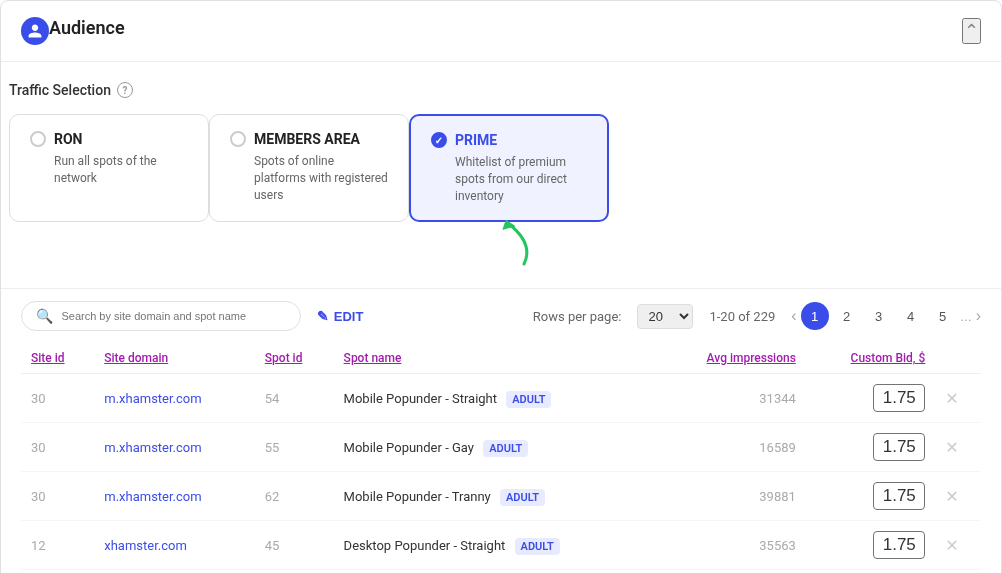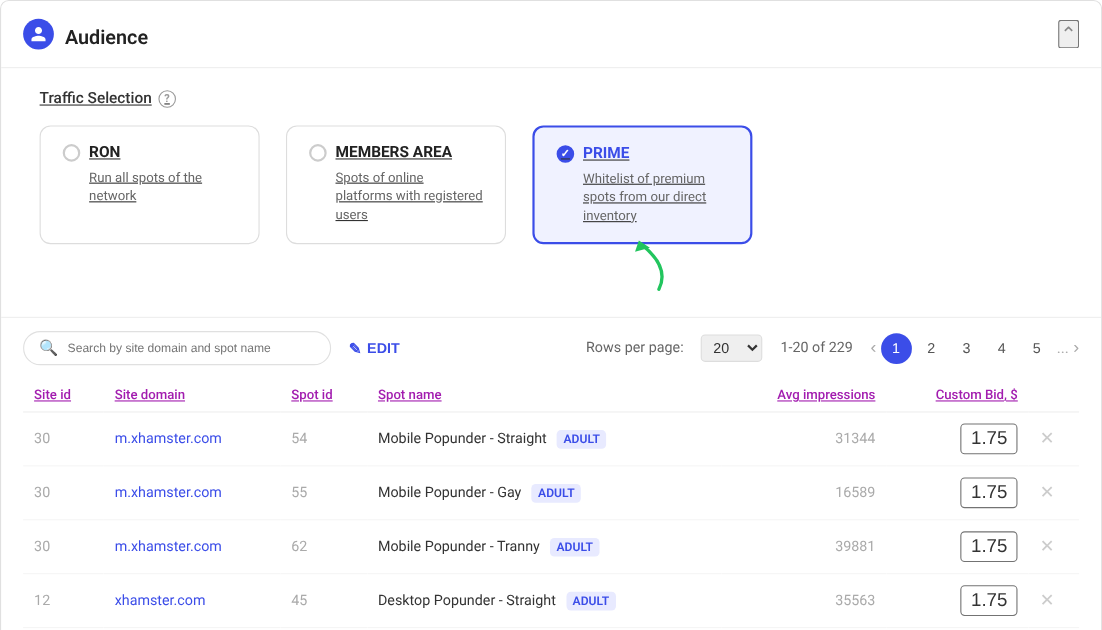--- a/index.html
+++ b/index.html
@@ -2,33 +2,33 @@
 <html><head>
   <meta charset="utf-8">
   <style>
     * { box-sizing: border-box; margin: 0; padding: 0; }
     body { font-family: -apple-system, BlinkMacSystemFont, 'Segoe UI', Roboto, sans-serif; background: #fff; color: #333; font-size: 14px; }
 
     .page-container { width: 1002px; min-height: 573px; background: #fff; border: 1px solid #e0e0e0; border-radius: 8px; overflow: hidden; }
 
     
     .header { display: flex; align-items: center; justify-content: space-between; padding: 16px 20px; border-bottom: 1px solid #eee; }
-    .header-left { display: flex; align-items: flex-end; gap: 10px; }
+    .header-left { display: flex; align-items: flex-start; }
     .header-icon { width: 28px; height: 28px; border-radius: 50%; background: #3b4de8; display: flex; align-items: center; justify-content: center; }
     .header-icon svg { width: 16px; height: 16px; fill: white; }
     .header-title { font-size: 18px; font-weight: 600; color: #222; }
     .chevron-up { color: #888; font-size: 18px; cursor: pointer; }
 
     
-    .traffic-section { padding: 20px 20px 16px 35px; text-decoration: underline; }
+    .traffic-section { padding: 20px 20px 16px 8px; }
     .traffic-label-row { display: flex; align-items: center; gap: 6px; margin-bottom: 16px; }
     .traffic-label { font-size: 14px; font-weight: 500; color: #333; }
     .help-icon { width: 16px; height: 16px; border-radius: 50%; border: 1.5px solid #999; display: flex; align-items: center; justify-content: center; color: #999; font-size: 10px; font-weight: 700; cursor: pointer; }
 
-    .traffic-options { display: flex; gap: 24px; position: relative; }
+    .traffic-options { display: flex; gap: 0; position: relative; }
     .traffic-card { border: 1.5px solid #ddd; border-radius: 10px; padding: 16px 20px; width: 200px; display: flex; flex-direction: column; align-items: flex-start; gap: 6px; cursor: pointer; background: #fff; }
     .traffic-card.selected { border: 2px solid #3b4de8; background: #f0f2ff; }
     .traffic-card-header { display: flex; align-items: center; gap: 8px; }
     .radio-circle { width: 16px; height: 16px; border-radius: 50%; border: 2px solid #ccc; flex-shrink: 0; }
     .radio-circle.checked { border: 2px solid #3b4de8; background: #3b4de8; position: relative; display: flex; align-items: center; justify-content: center; }
     .radio-circle.checked::after { content: '✓'; color: white; font-size: 10px; font-weight: 700; }
     .card-title { font-size: 14px; font-weight: 700; color: #222; }
     .card-title.selected { color: #3b4de8; }
     .card-desc { font-size: 12px; color: #666; line-height: 1.4; padding-left: 24px; }
 

